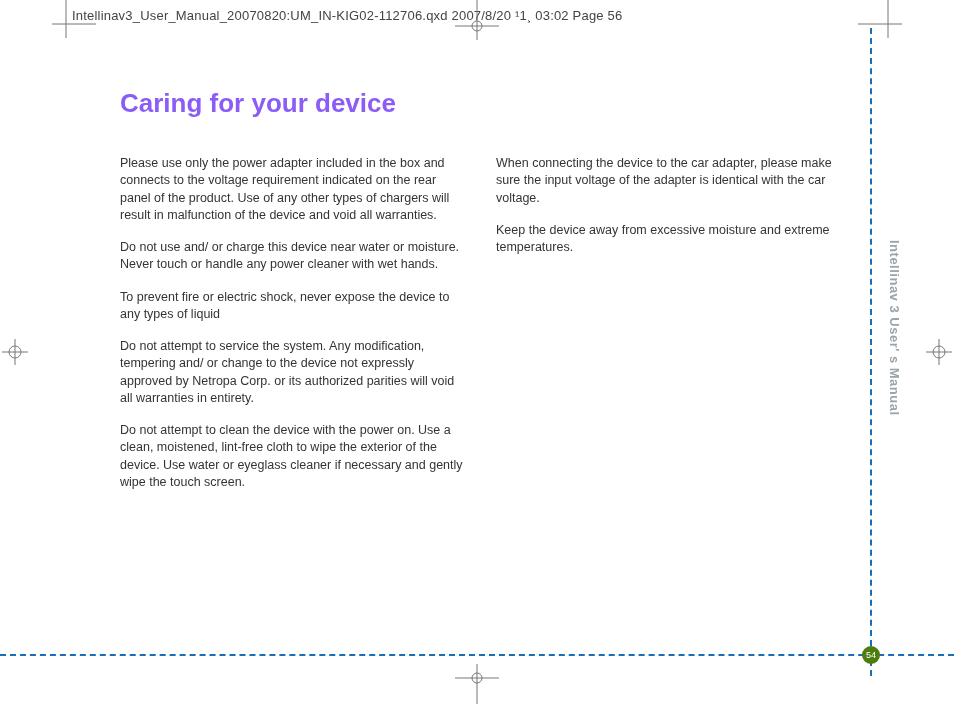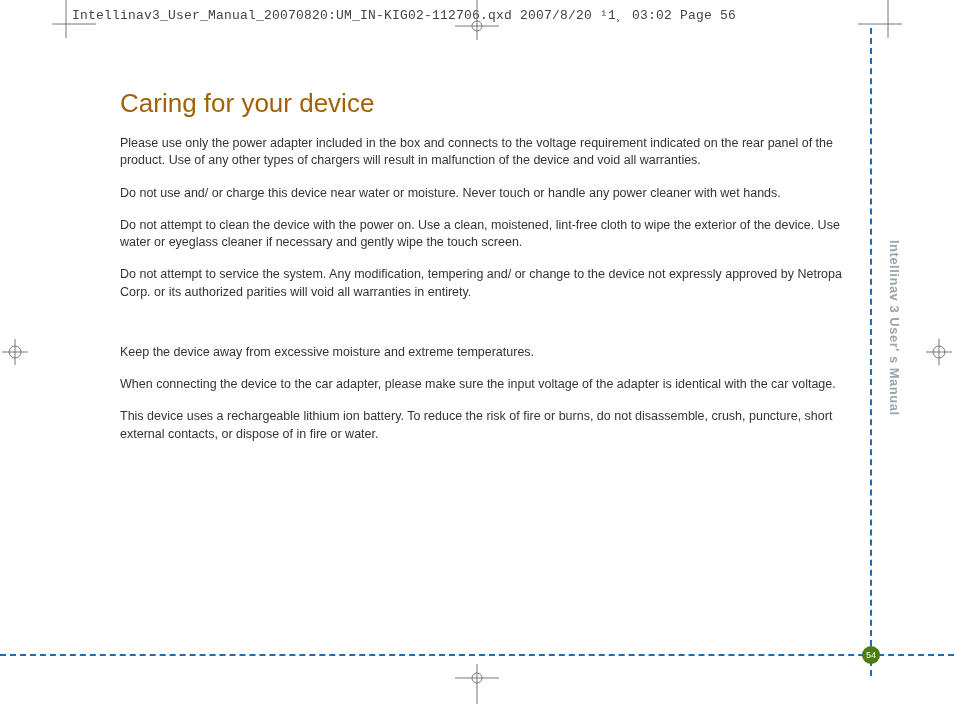--- a/index.html
+++ b/index.html
@@ -3,46 +3,45 @@
 <meta charset="utf-8">
 <style>
   * { box-sizing: border-box; margin: 0; padding: 0; }
   html, body { width: 954px; height: 704px; font-family: Arial, Helvetica, sans-serif; background: #fff; color: #333; }
   body { position: relative; overflow: hidden; }
 
   .header-line {
     position: absolute;
     top: 8px;
     left: 72px;
-    font-family: Liberation Mono, monospace;
+    font-family: Liberation Sans, sans-serif;
     font-size: 13px;
     letter-spacing: 0.2px;
     color: #444;
   }
 
   .page-body {
     position: absolute;
     top: 88px;
     left: 120px;
     right: 110px;
     bottom: 60px;
   }
 
   .title {
     font-size: 26px;
-    color: #a16207;
-    font-weight: 400;
-    margin-bottom: 16px;
+    color: #8b5cf6;
+    font-weight: 700;
+    margin-bottom: 36px;
     font-family: Arial, Helvetica, sans-serif;
   }
 
   .columns {
     display: flex;
     gap: 28px;
-    flex-direction: column;
   }
   .col { flex: 1; }
   .para {
     font-size: 12.5px;
     line-height: 1.38;
     color: #343434;
     margin-bottom: 15px;
   }
 
   
@@ -163,22 +162,22 @@
 <div class="side-label">Intellinav 3 User' s Manual</div>
 
 <div class="page-badge">54</div>
 
 <div class="page-body">
   <h1 class="title">Caring for your device</h1>
   <div class="columns">
     <div class="col">
       <p class="para">Please use only the power adapter included in the box and connects to the voltage requirement indicated on the rear panel of the product. Use of any other types of chargers will result in malfunction of the device and void all warranties.</p>
       <p class="para">Do not use and/ or charge this device near water or moisture. Never touch or handle any power cleaner with wet hands.</p>
+      <p class="para">To prevent fire or electric shock, never expose the device to any types of liquid</p>
+      <p class="para">Do not attempt to service the system. Any modification, tempering and/ or change to the device not expressly approved by Netropa Corp. or its authorized parities will void all warranties in entirety.</p>
       <p class="para">Do not attempt to clean the device with the power on. Use a clean, moistened, lint-free cloth to wipe the exterior of the device. Use water or eyeglass cleaner if necessary and gently wipe the touch screen.</p>
-      <p class="para">Do not attempt to service the system. Any modification, tempering and/ or change to the device not expressly approved by Netropa Corp. or its authorized parities will void all warranties in entirety.</p>
     </div>
     <div class="col">
+      <p class="para">When connecting the device to the car adapter, please make sure the input voltage of the adapter is identical with the car voltage.</p>
       <p class="para">Keep the device away from excessive moisture and extreme temperatures.</p>
-      <p class="para">When connecting the device to the car adapter, please make sure the input voltage of the adapter is identical with the car voltage.</p>
-      <p class="para">This device uses a rechargeable lithium ion battery. To reduce the risk of fire or burns, do not disassemble, crush, puncture, short external contacts, or dispose of in fire or water.</p>
     </div>
   </div>
 </div>
 
 </body></html>

